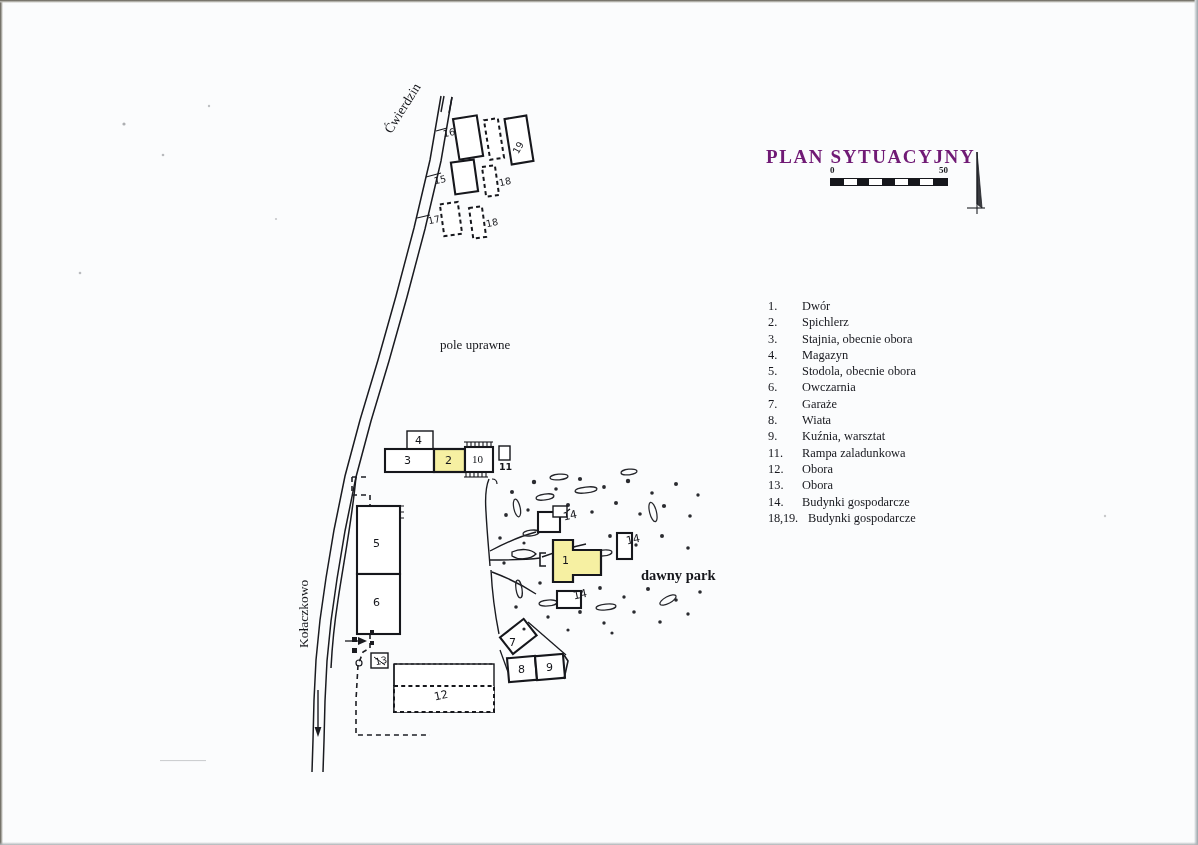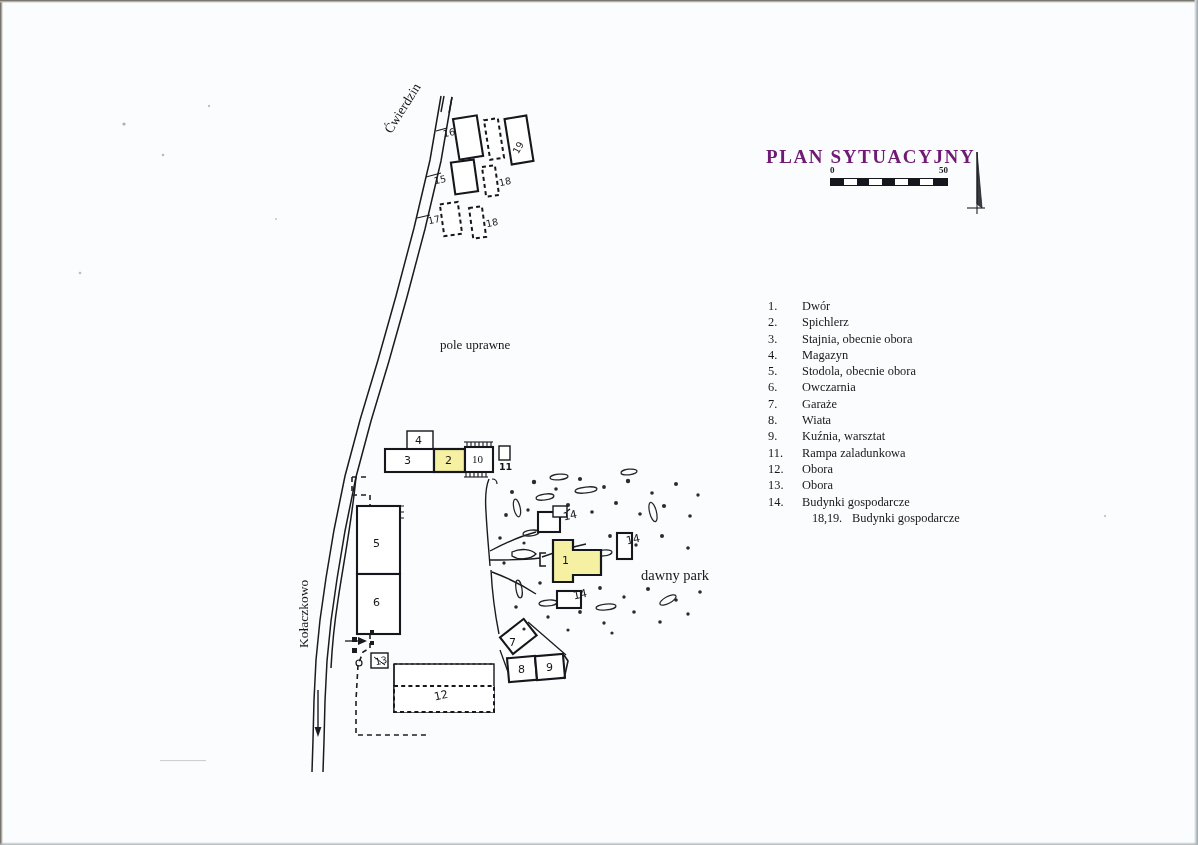--- a/index.html
+++ b/index.html
@@ -81,32 +81,32 @@
     font-size: 12.4px;
     line-height: 16.3px;
     color: #17181e;
   }
   .leg-row { display: flex; white-space: nowrap; }
   .leg-num {
     width: 34px;
     flex: 0 0 34px;
     text-align: left;
   }
-  .leg-num.wide { width: 40px; flex: 0 0 40px; letter-spacing: -0.2px; margin-left: 44px; }
+  .leg-num.wide { width: 40px; flex: 0 0 40px; letter-spacing: -0.2px; }
   .leg-txt { flex: 1 1 auto; }
 
   
   #map { position: absolute; left: 0; top: 0; width: 1198px; height: 845px; }
   .maplabel {
     position: absolute;
     color: #16171c;
     white-space: nowrap;
   }
   #lbl-pole { left: 440px; top: 337px; font-size: 13px; }
-  #lbl-park { left: 641px; top: 567px; font-size: 14.5px; }
+  #lbl-park { left: 641px; top: 567px; font-size: 14.5px; font-weight: bold; }
   #lbl-cwierdzin {
     left: 381px; top: 128px;
     font-size: 13.5px;
     transform: rotate(-58deg);
     transform-origin: left top;
     font-style: normal;
   }
   #lbl-kolaczkowo {
     left: 296px; top: 648px;
     font-size: 13.5px;

